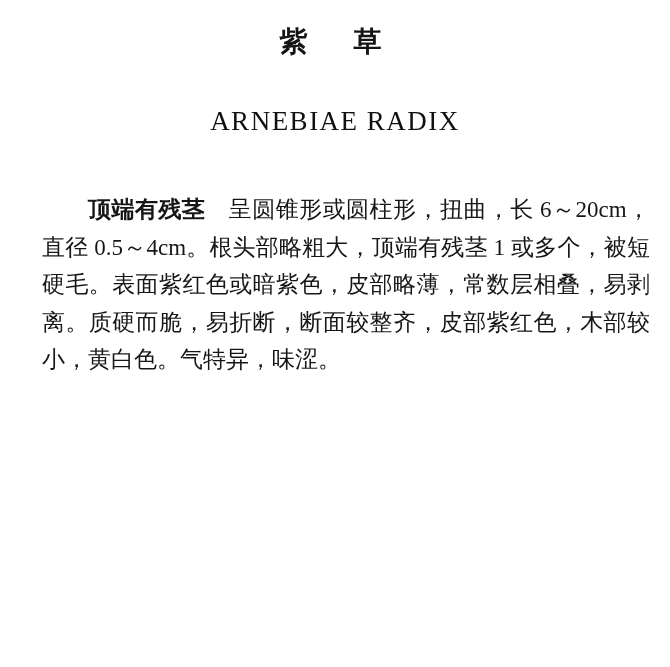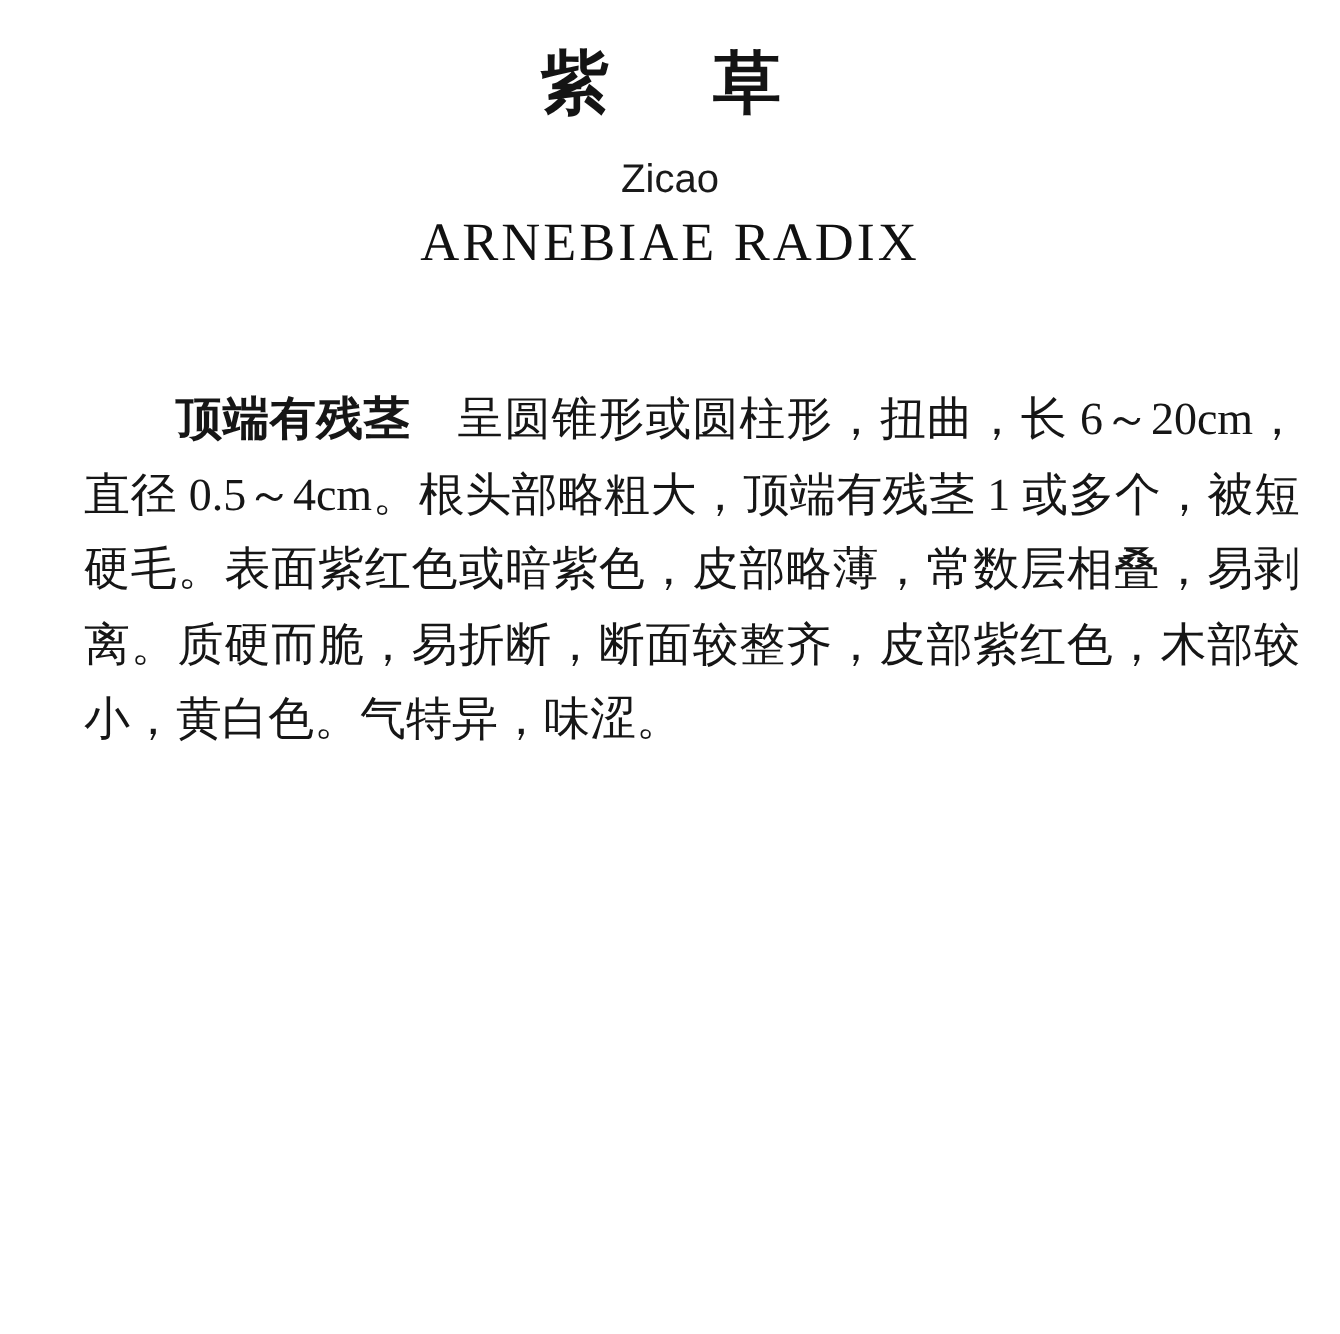--- a/index.html
+++ b/index.html
@@ -23,21 +23,21 @@
   }
   .title-cn {
     position: absolute;
     top: 22px;
     left: 0;
     width: 100%;
     margin: 0;
     text-align: center;
     font-family: "Liberation Sans", "DejaVu Sans", sans-serif;
     font-weight: 700;
-    font-size: 34px;
+    font-size: 28px;
     line-height: 40px;
     letter-spacing: 9px;
     color: #141414;
   }
   .title-pinyin {
     position: absolute;
     top: 77px;
     left: 0;
     width: 100%;
     text-align: center;
@@ -77,18 +77,17 @@
   }
   .seg-normal { font-style: normal; font-weight: 400; }
   .seg-italic { font-style: italic; font-weight: 400; }
   .seg-bold   { font-style: normal; font-weight: 700; }
 </style>
 </head>
 <body>
 
 <div class="page">
   <h1 class="title-cn">紫　草</h1>
-  <div class="title-pinyin">Zicao</div>
   <div class="title-latin">ARNEBIAE RADIX</div>
   <div class="body-text">
       <p class="para"><span class="seg-bold">顶端有残茎</span><span class="seg-normal">　呈圆锥形或圆柱形，扭曲，长 6～20cm，直径 0.5～4cm。根头部略粗大，顶端有残茎 1 或多个，被短硬毛。表面紫红色或暗紫色，皮部略薄，常数层相叠，易剥离。质硬而脆，易折断，断面较整齐，皮部紫红色，木部较小，黄白色。气特异，味涩。</span></p>
     </div>
 </div>
 
 </body></html>

